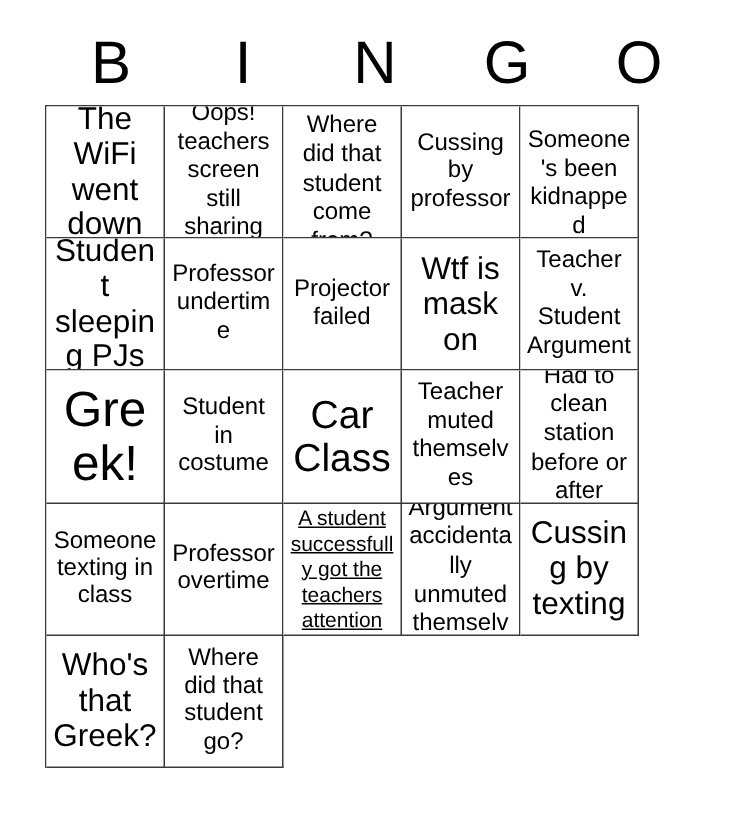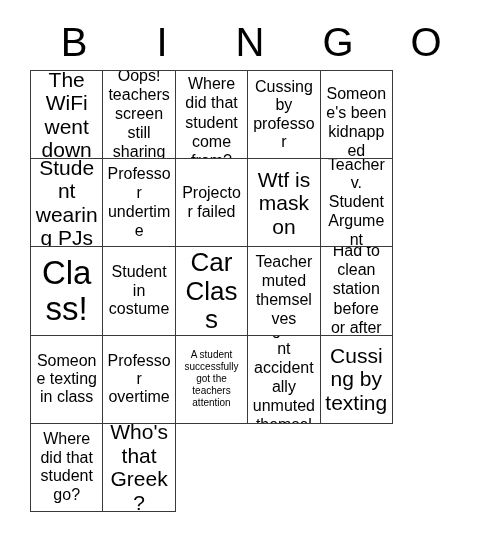--- a/index.html
+++ b/index.html
@@ -42,21 +42,21 @@
     font-weight: normal;
     letter-spacing: 0;
     color: #000;
   }
 
   
   .grid {
     position: absolute;
     left: 30px;
     top: 70px;
-    width: 363px;
+    width: 396px;
     height: 442px;
     display: grid;
     grid-template-columns: repeat(5, 1fr);
     grid-template-rows: repeat(5, 1fr);
     border-top: 1px solid #3a3a3a;
     border-left: 1px solid #3a3a3a;
     box-sizing: border-box;
     background: #fff;
   }
   .cell {
@@ -78,21 +78,21 @@
     word-wrap: break-word;
   }
 
   
   .fs-xxl .cell-text { font-size: 33px; line-height: 1.08; }
   .fs-xl  .cell-text { font-size: 26px; line-height: 1.1; }
   .fs-lg  .cell-text { font-size: 21px; line-height: 1.12; }
   .fs-md  .cell-text { font-size: 16px; line-height: 1.15; }
   .fs-sm  .cell-text { font-size: 16px; line-height: 1.18; }
   .fs-xs  .cell-text { font-size: 16px; line-height: 1.2; margin-top: 15px; }
-  .fs-xxs .cell-text { font-size: 10px; line-height: 1.22; }
+  .fs-xxs .cell-text { font-size: 14px; line-height: 1.22; text-decoration: underline; }
 </style>
 </head>
 <body>
 
 <div class="card">
 
   <div class="header-row">
     <div class="header-letter">B</div>
     <div class="header-letter">I</div>
     <div class="header-letter">N</div>
@@ -112,37 +112,37 @@
         <span class="cell-text">Where did that student come from?</span>
       </div>
     <div class="cell fs-md">
         <span class="cell-text">Cussing by professor</span>
       </div>
     <div class="cell fs-xs">
         <span class="cell-text">Someone's been kidnapped</span>
       </div>
 
     <div class="cell fs-lg">
-        <span class="cell-text">Student wearing PJs</span>
+        <span class="cell-text">Student sleeping PJs</span>
       </div>
     <div class="cell fs-sm">
         <span class="cell-text">Professor undertime</span>
       </div>
     <div class="cell fs-md">
         <span class="cell-text">Projector failed</span>
       </div>
     <div class="cell fs-lg">
         <span class="cell-text">Wtf is mask on</span>
       </div>
 
     <div class="cell fs-sm">
         <span class="cell-text">Teacher v. Student Argument</span>
       </div>
     <div class="cell fs-xxl">
-        <span class="cell-text">Class!</span>
+        <span class="cell-text">Greek!</span>
       </div>
     <div class="cell fs-md">
         <span class="cell-text">Student in costume</span>
       </div>
 
     <div class="cell fs-xl">
         <span class="cell-text">Car Class</span>
       </div>
     <div class="cell fs-sm">
         <span class="cell-text">Teacher muted themselves</span>
@@ -159,21 +159,21 @@
 
     <div class="cell fs-xxs">
         <span class="cell-text">A student successfully got the teachers attention</span>
       </div>
     <div class="cell fs-xs">
         <span class="cell-text">Argument accidentally unmuted themselves</span>
       </div>
     <div class="cell fs-lg">
         <span class="cell-text">Cussing by texting</span>
       </div>
+    <div class="cell fs-lg">
+        <span class="cell-text">Who's that Greek?</span>
+      </div>
     <div class="cell fs-sm">
         <span class="cell-text">Where did that student go?</span>
-      </div>
-    <div class="cell fs-lg">
-        <span class="cell-text">Who's that Greek?</span>
       </div>
 
   </div>
 </div>
 
 </body></html>

